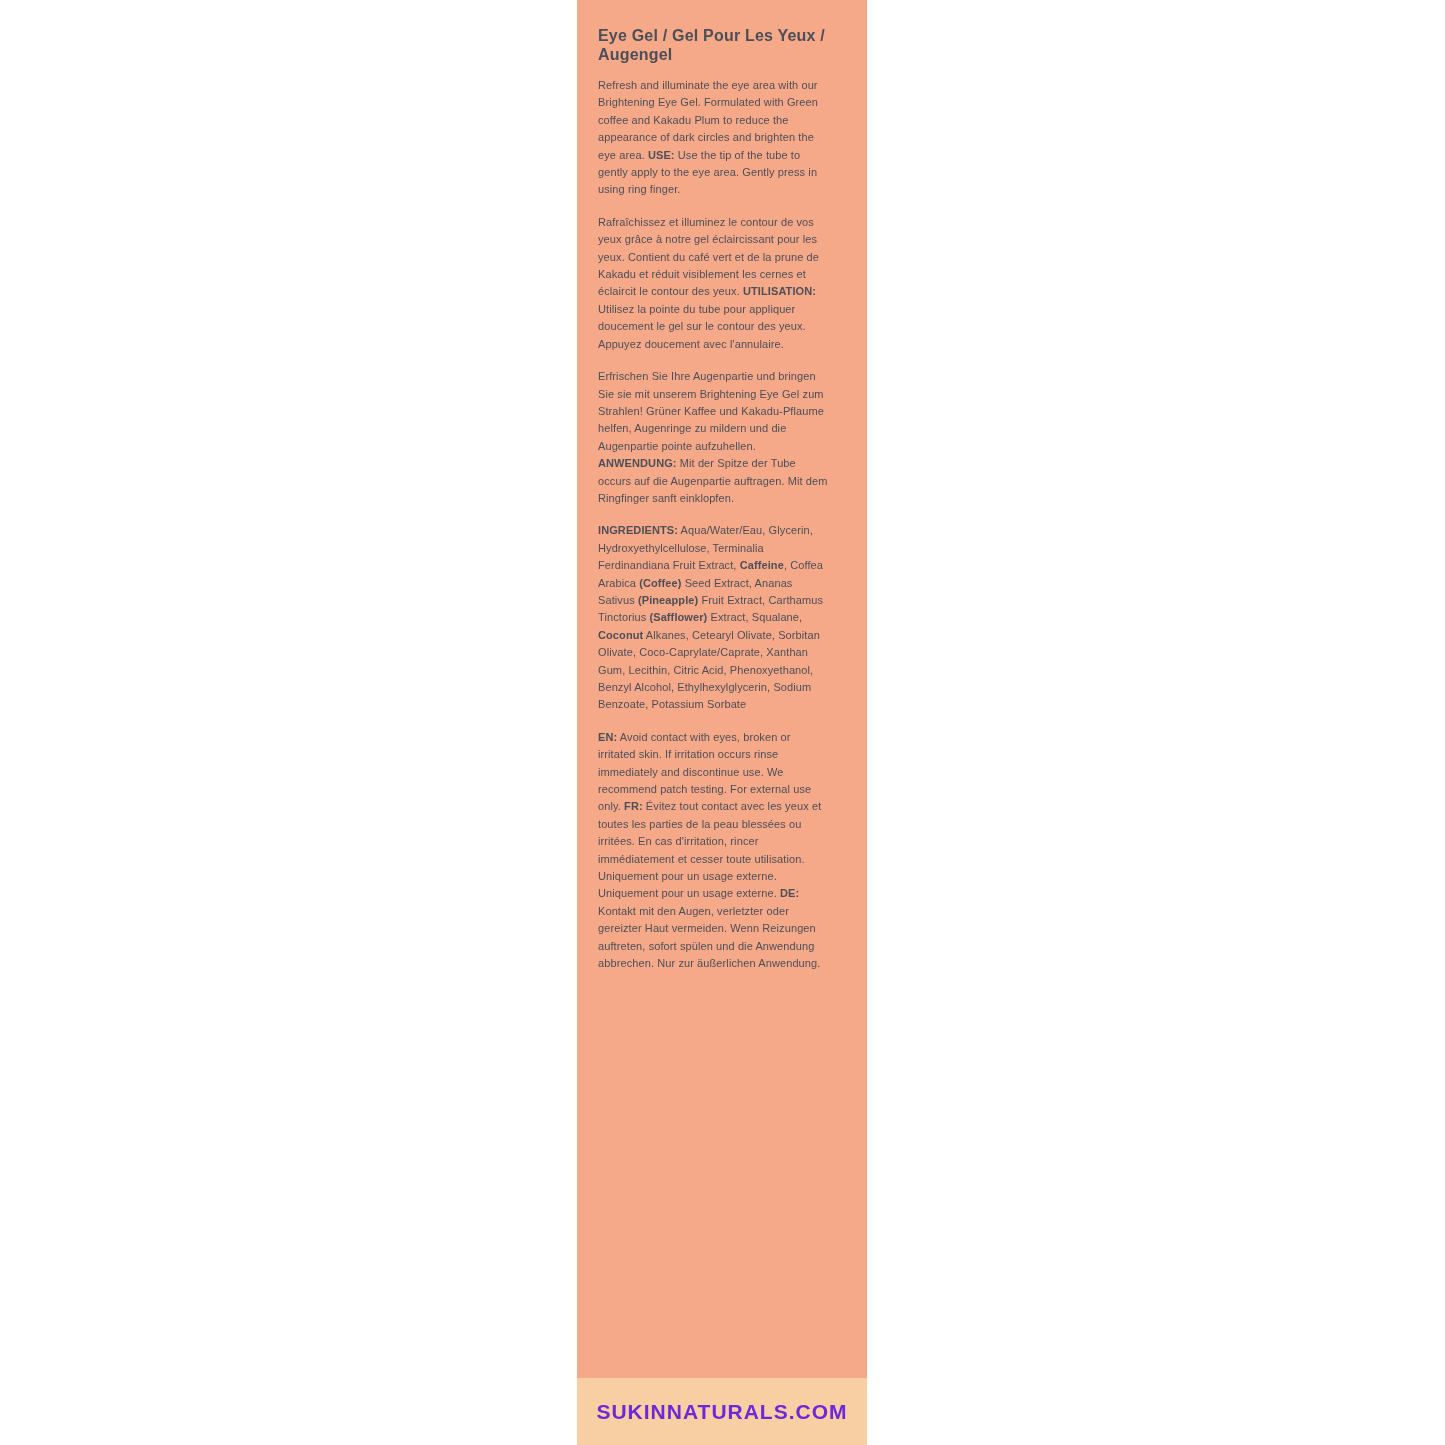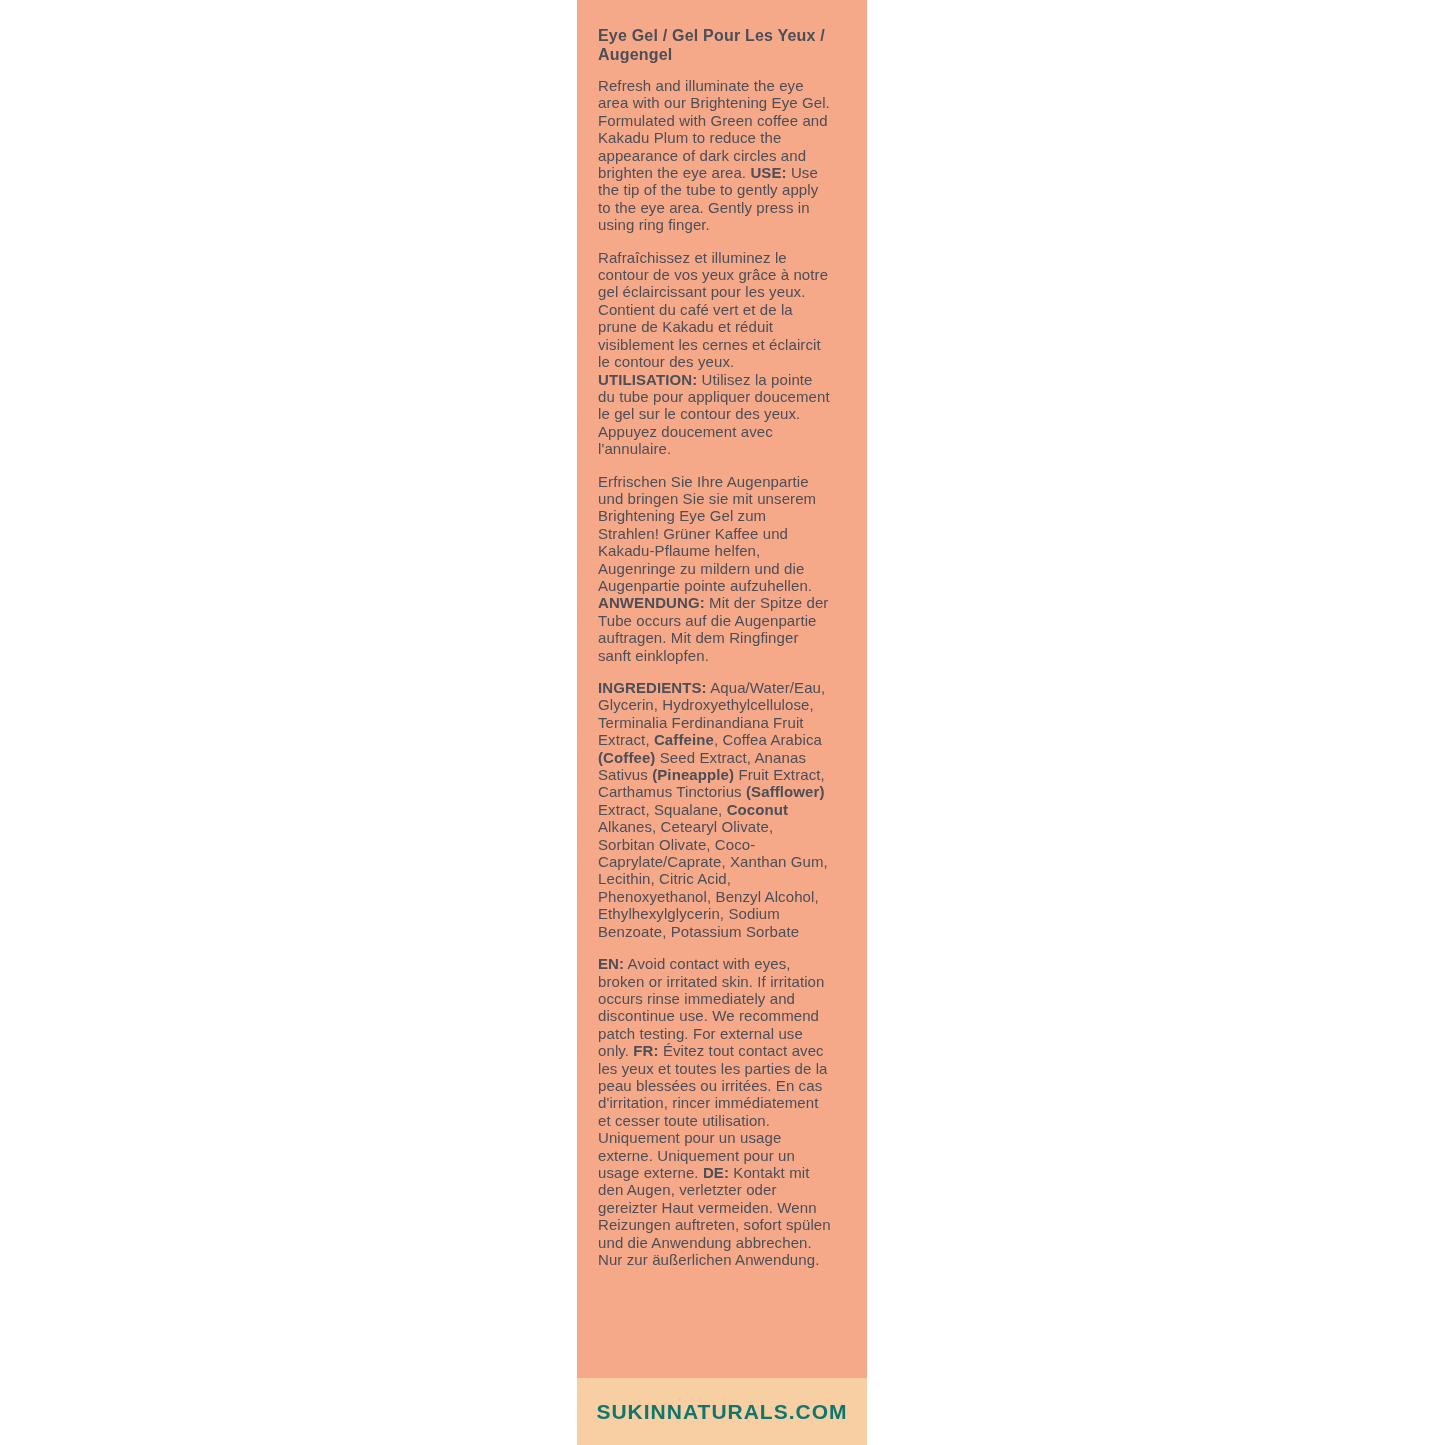--- a/index.html
+++ b/index.html
@@ -31,40 +31,40 @@
   }
   .title{
     font-size:16px;
     line-height:19px;
     font-weight:bold;
     letter-spacing:0.2px;
     white-space:pre-line;
     margin:0 0 13px 0;
   }
   .para{
-    font-size:15px;
+    font-size:11px;
     line-height:17.4px;
     letter-spacing:0.1px;
     margin:0 0 15px 0;
   }
   .para b{font-weight:bold;}
   .footer{
     position:absolute;
     left:0;right:0;bottom:0;
     height:67px;
     background:var(--footer-bg);
     display:flex;
     align-items:center;
     justify-content:center;
   }
   .footer span{
     font-size:21px;
     font-weight:bold;
     letter-spacing:1px;
-    color:#0f766e;
+    color:#6d28d9;
   }
 </style>
 </head>
 <body>
 
 <div class="page">
   <div class="panel">
     <div class="content">
       <h1 class="title">Eye Gel / Gel Pour Les Yeux /
 Augengel</h1>

